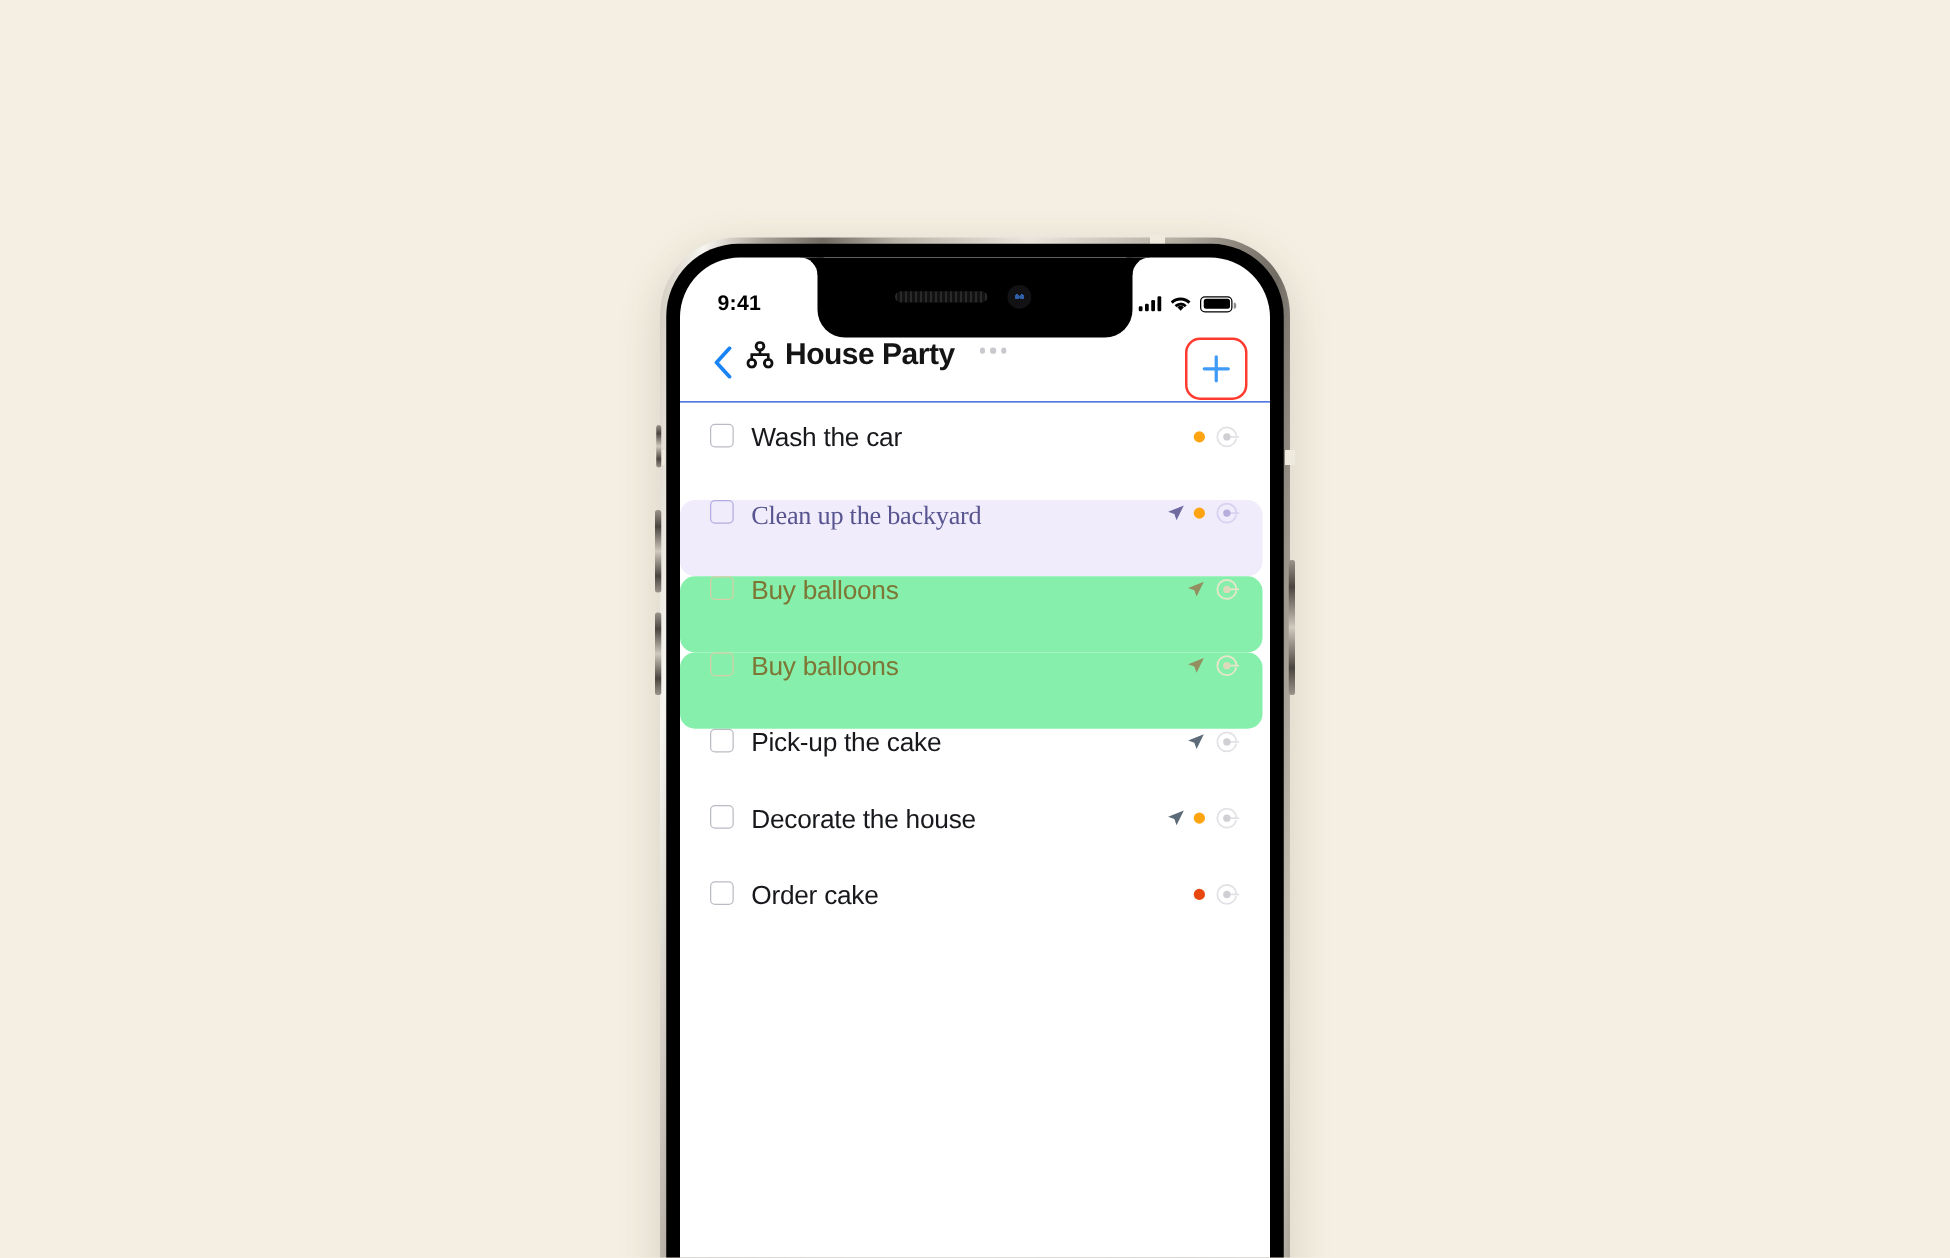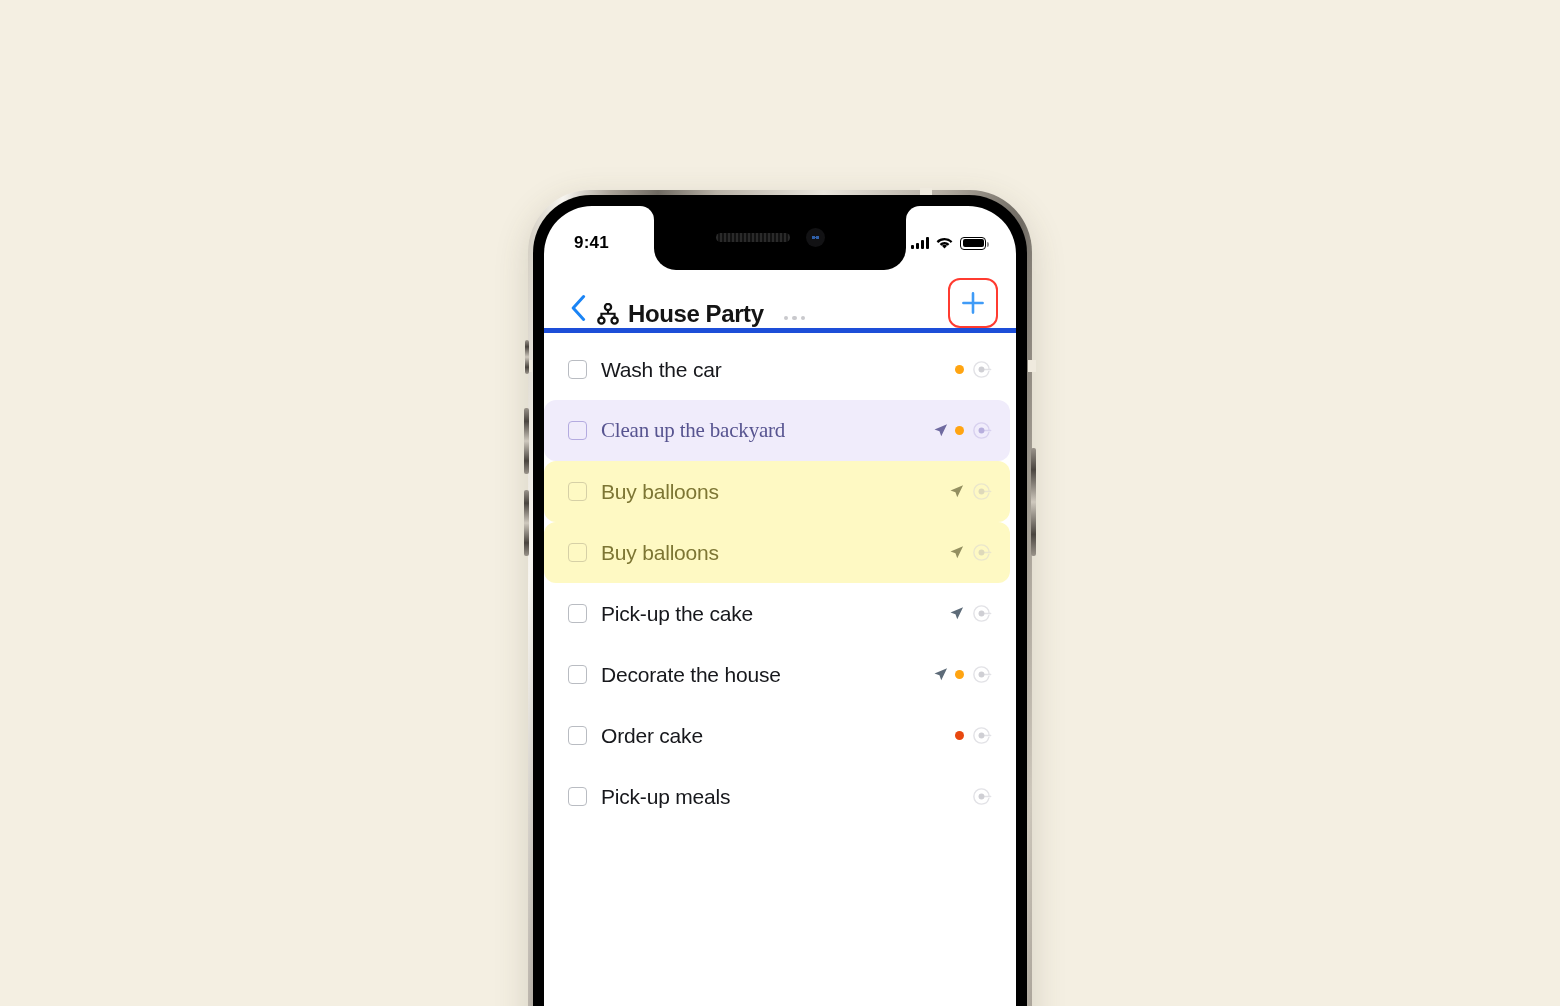--- a/index.html
+++ b/index.html
@@ -90,24 +90,24 @@
   #signal-icon span:nth-child(1){ height:4px; }
   #signal-icon span:nth-child(2){ height:6.5px; }
   #signal-icon span:nth-child(3){ height:9px; }
   #signal-icon span:nth-child(4){ height:12px; }
   #battery-icon{ position:relative; width:26px; height:13px; border:1.6px solid #000; border-radius:4px; }
   #battery-icon b{ position:absolute; left:1.5px; top:1.5px; bottom:1.5px; right:1.5px; background:#000; border-radius:2px; display:block; }
   #battery-icon:after{ content:""; position:absolute; right:-4px; top:4px; width:2.2px; height:5px; background:#000; border-radius:0 2px 2px 0; opacity:.45; }
 
   
   #app-header{
-    position:absolute; top:64px; left:0; right:0; height:63px;
-    display:flex; align-items:flex-end;
+    position:absolute; top:64px; left:0; right:0; height:52px;
+    display:flex; align-items:flex-start;
     padding:0 18px 0 17px;
-    border-bottom:5px solid #1d4ed8;
+    border-bottom:1px solid #1d4ed8;
     background:#fff; z-index:10;
   }
   #back-button{ width:34px; height:40px; display:flex; align-items:center; justify-content:center; cursor:pointer; }
   #back-button svg{ display:block; }
   #header-title-group{ display:flex; align-items:center; gap:9px; margin-left:2px; }
   #project-icon{ width:22px; height:22px; display:block; }
   #page-title{
     font-size:24px; font-weight:bold; color:#141414; letter-spacing:-.4px;
     white-space:nowrap;
   }
@@ -127,21 +127,21 @@
   
   #task-list{
     position:absolute; top:131px; left:0; right:0; bottom:0;
     background:#fff;
     padding-top:2px;
   }
   .task-row{
     position:relative;
     height:61px;
     margin:0 6px 0 0;
-    display:flex; align-items:center;
+    display:flex; align-items:flex-start;
     padding:0 18px 0 24px;
     border-radius:12px;
     cursor:pointer;
   }
   .task-row .checkbox{
     width:19px; height:19px;
     border:1.7px solid #b9bcc2;
     border-radius:4px;
     background:transparent;
     flex:none;
@@ -158,21 +158,21 @@
   .task-row .row-icons{ display:flex; align-items:center; gap:7px; }
   .nav-arrow{ width:15px; height:15px; display:block; }
   .dot{ width:9px; height:9px; border-radius:50%; display:block; }
   .timer-icon{ width:21px; height:21px; display:block; }
 
   
   .task-row.hl-purple{ background:#f0ecfb;font-family:Liberation Serif, serif; }
   .task-row.hl-purple .task-label{ color:#575490; }
   .task-row.hl-purple .checkbox{ border-color:#b4abe0; }
 
-  .task-row.hl-yellow{ background:#fef9c3; }
+  .task-row.hl-yellow{ background:#86efac; }
   .task-row.hl-yellow .task-label{ color:#7d7634; }
   .task-row.hl-yellow .checkbox{ border-color:#d6d0a6; }
 </style>
 </head>
 <body>
 
 <div id="phone-frame">
   <div class="antenna" id="ant-top"></div>
   <div class="antenna" id="ant-left"></div>
   <div class="antenna" id="ant-right"></div>
@@ -336,29 +336,17 @@
             <div class="row-spacer"></div>
             <div class="row-icons">
               <span class="dot" style="background: rgb(232, 72, 15);"></span>
               <svg viewBox="0 0 22 22" class="timer-icon">
                 <path d="M19 11a8 8 0 1 0-8 8 8 8 0 0 0 7.7-6" fill="none" stroke="#e2e2e6" stroke-width="1.5" stroke-linecap="round"></path>
                 <path d="M11 11h9.6" fill="none" stroke="#e2e2e6" stroke-width="1.5" stroke-linecap="round"></path>
                 <circle cx="11" cy="11" r="3.1" fill="#cfcfd4"></circle>
               </svg>
             </div>
           </div>
-          <div class="task-row">
-            <div class="checkbox"></div>
-            <div class="task-label">Pick-up meals</div>
-            <div class="row-spacer"></div>
-            <div class="row-icons">
-              <svg viewBox="0 0 22 22" class="timer-icon">
-                <path d="M19 11a8 8 0 1 0-8 8 8 8 0 0 0 7.7-6" fill="none" stroke="#e2e2e6" stroke-width="1.5" stroke-linecap="round"></path>
-                <path d="M11 11h9.6" fill="none" stroke="#e2e2e6" stroke-width="1.5" stroke-linecap="round"></path>
-                <circle cx="11" cy="11" r="3.1" fill="#cfcfd4"></circle>
-              </svg>
-            </div>
-          </div>
         </div>
 
     </div>
   </div>
 </div>
 
 </body></html>

